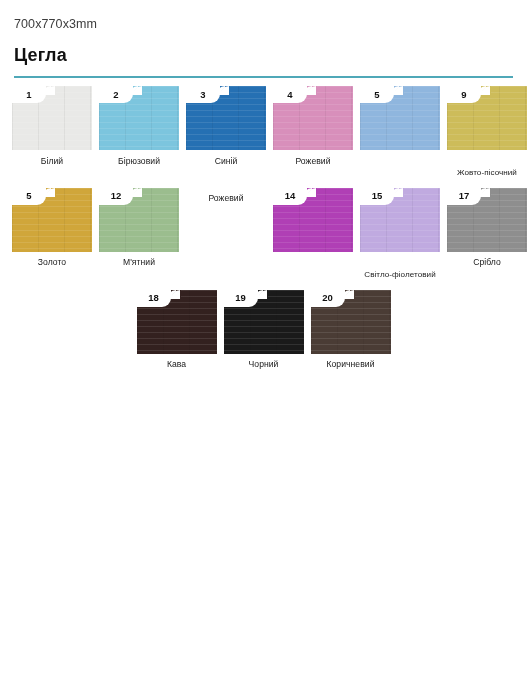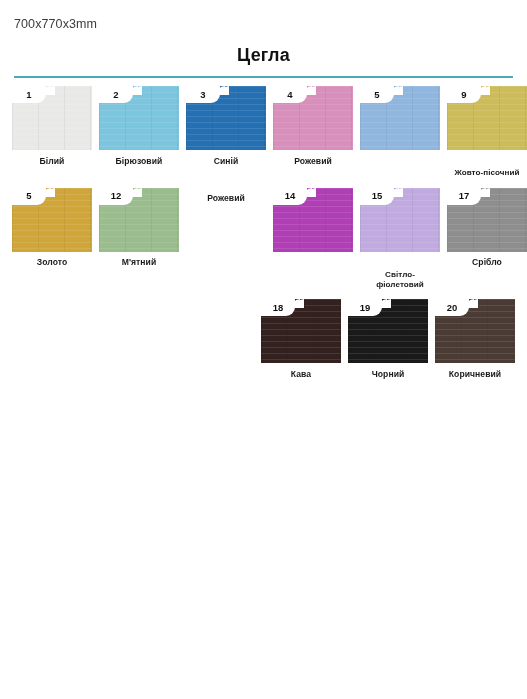--- a/index.html
+++ b/index.html
@@ -34,39 +34,38 @@
     line-height: 1.3;
     margin-bottom: 3px;
   }
   .title {
     font-size: 18px;
     font-weight: bold;
     color: #111111;
     letter-spacing: 0.2px;
     line-height: 1.25;
     margin-bottom: 9px;
-    text-align: center;
   }
   .divider {
     height: 2px;
     background: #4fa8b8;
     width: 100%;
   }
 
   
   .grid {
     padding: 8px 12px 0 12px;
   }
   .row {
     display: flex;
     gap: 7px;
     margin-bottom: 6px;
   }
   .row.centered {
-    justify-content: flex-end;
+    justify-content: center;
   }
 
   .card {
     width: 80px;
     background: #ffffff;
     display: flex;
     flex-direction: column;
     flex: 0 0 auto;
   }
 
@@ -127,21 +126,21 @@
     min-height: 23px;
     background: #ffffff;
     display: flex;
     align-items: center;
     justify-content: center;
     text-align: center;
     padding: 3px 2px 4px 2px;
   }
   .label-text {
     font-size: 8.6px;
-    font-weight: bold;
+    font-weight: normal;
     color: #1a1a1a;
     line-height: 1.22;
     letter-spacing: 0.05px;
     word-break: break-word;
   }
   .label-text.small {
     font-size: 8.1px;
     margin-top: 15px;
   }
 </style>

